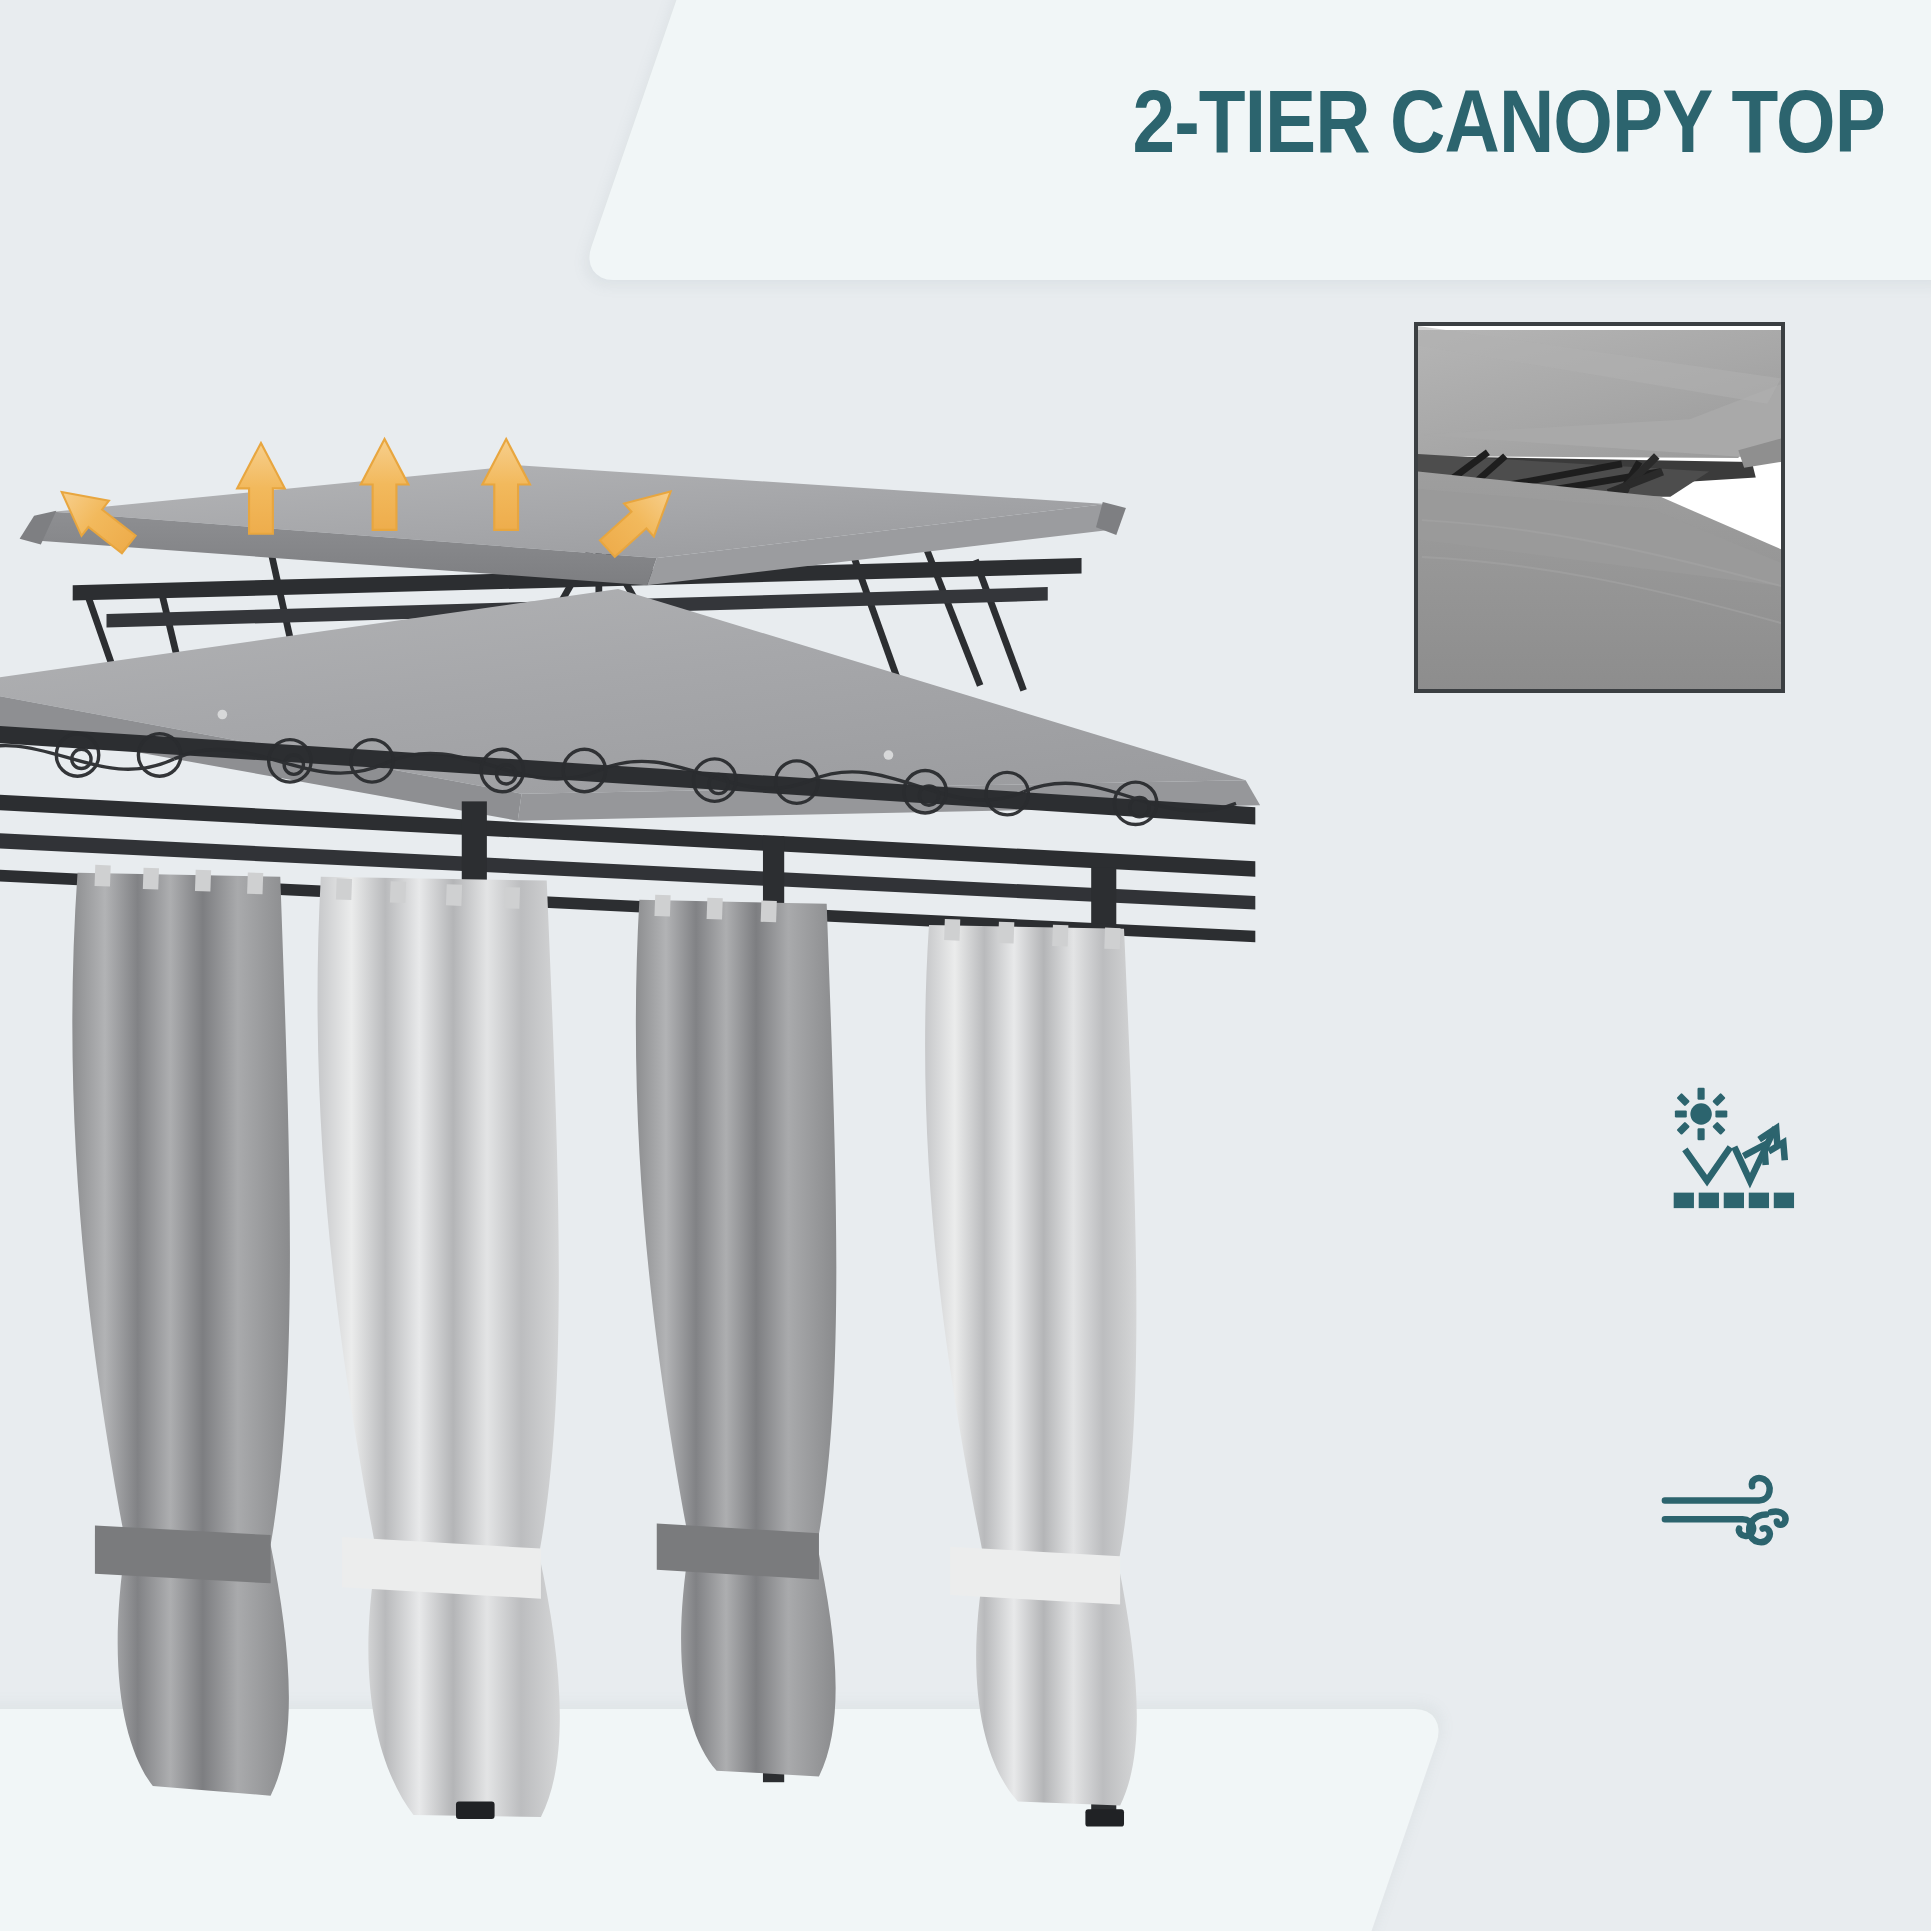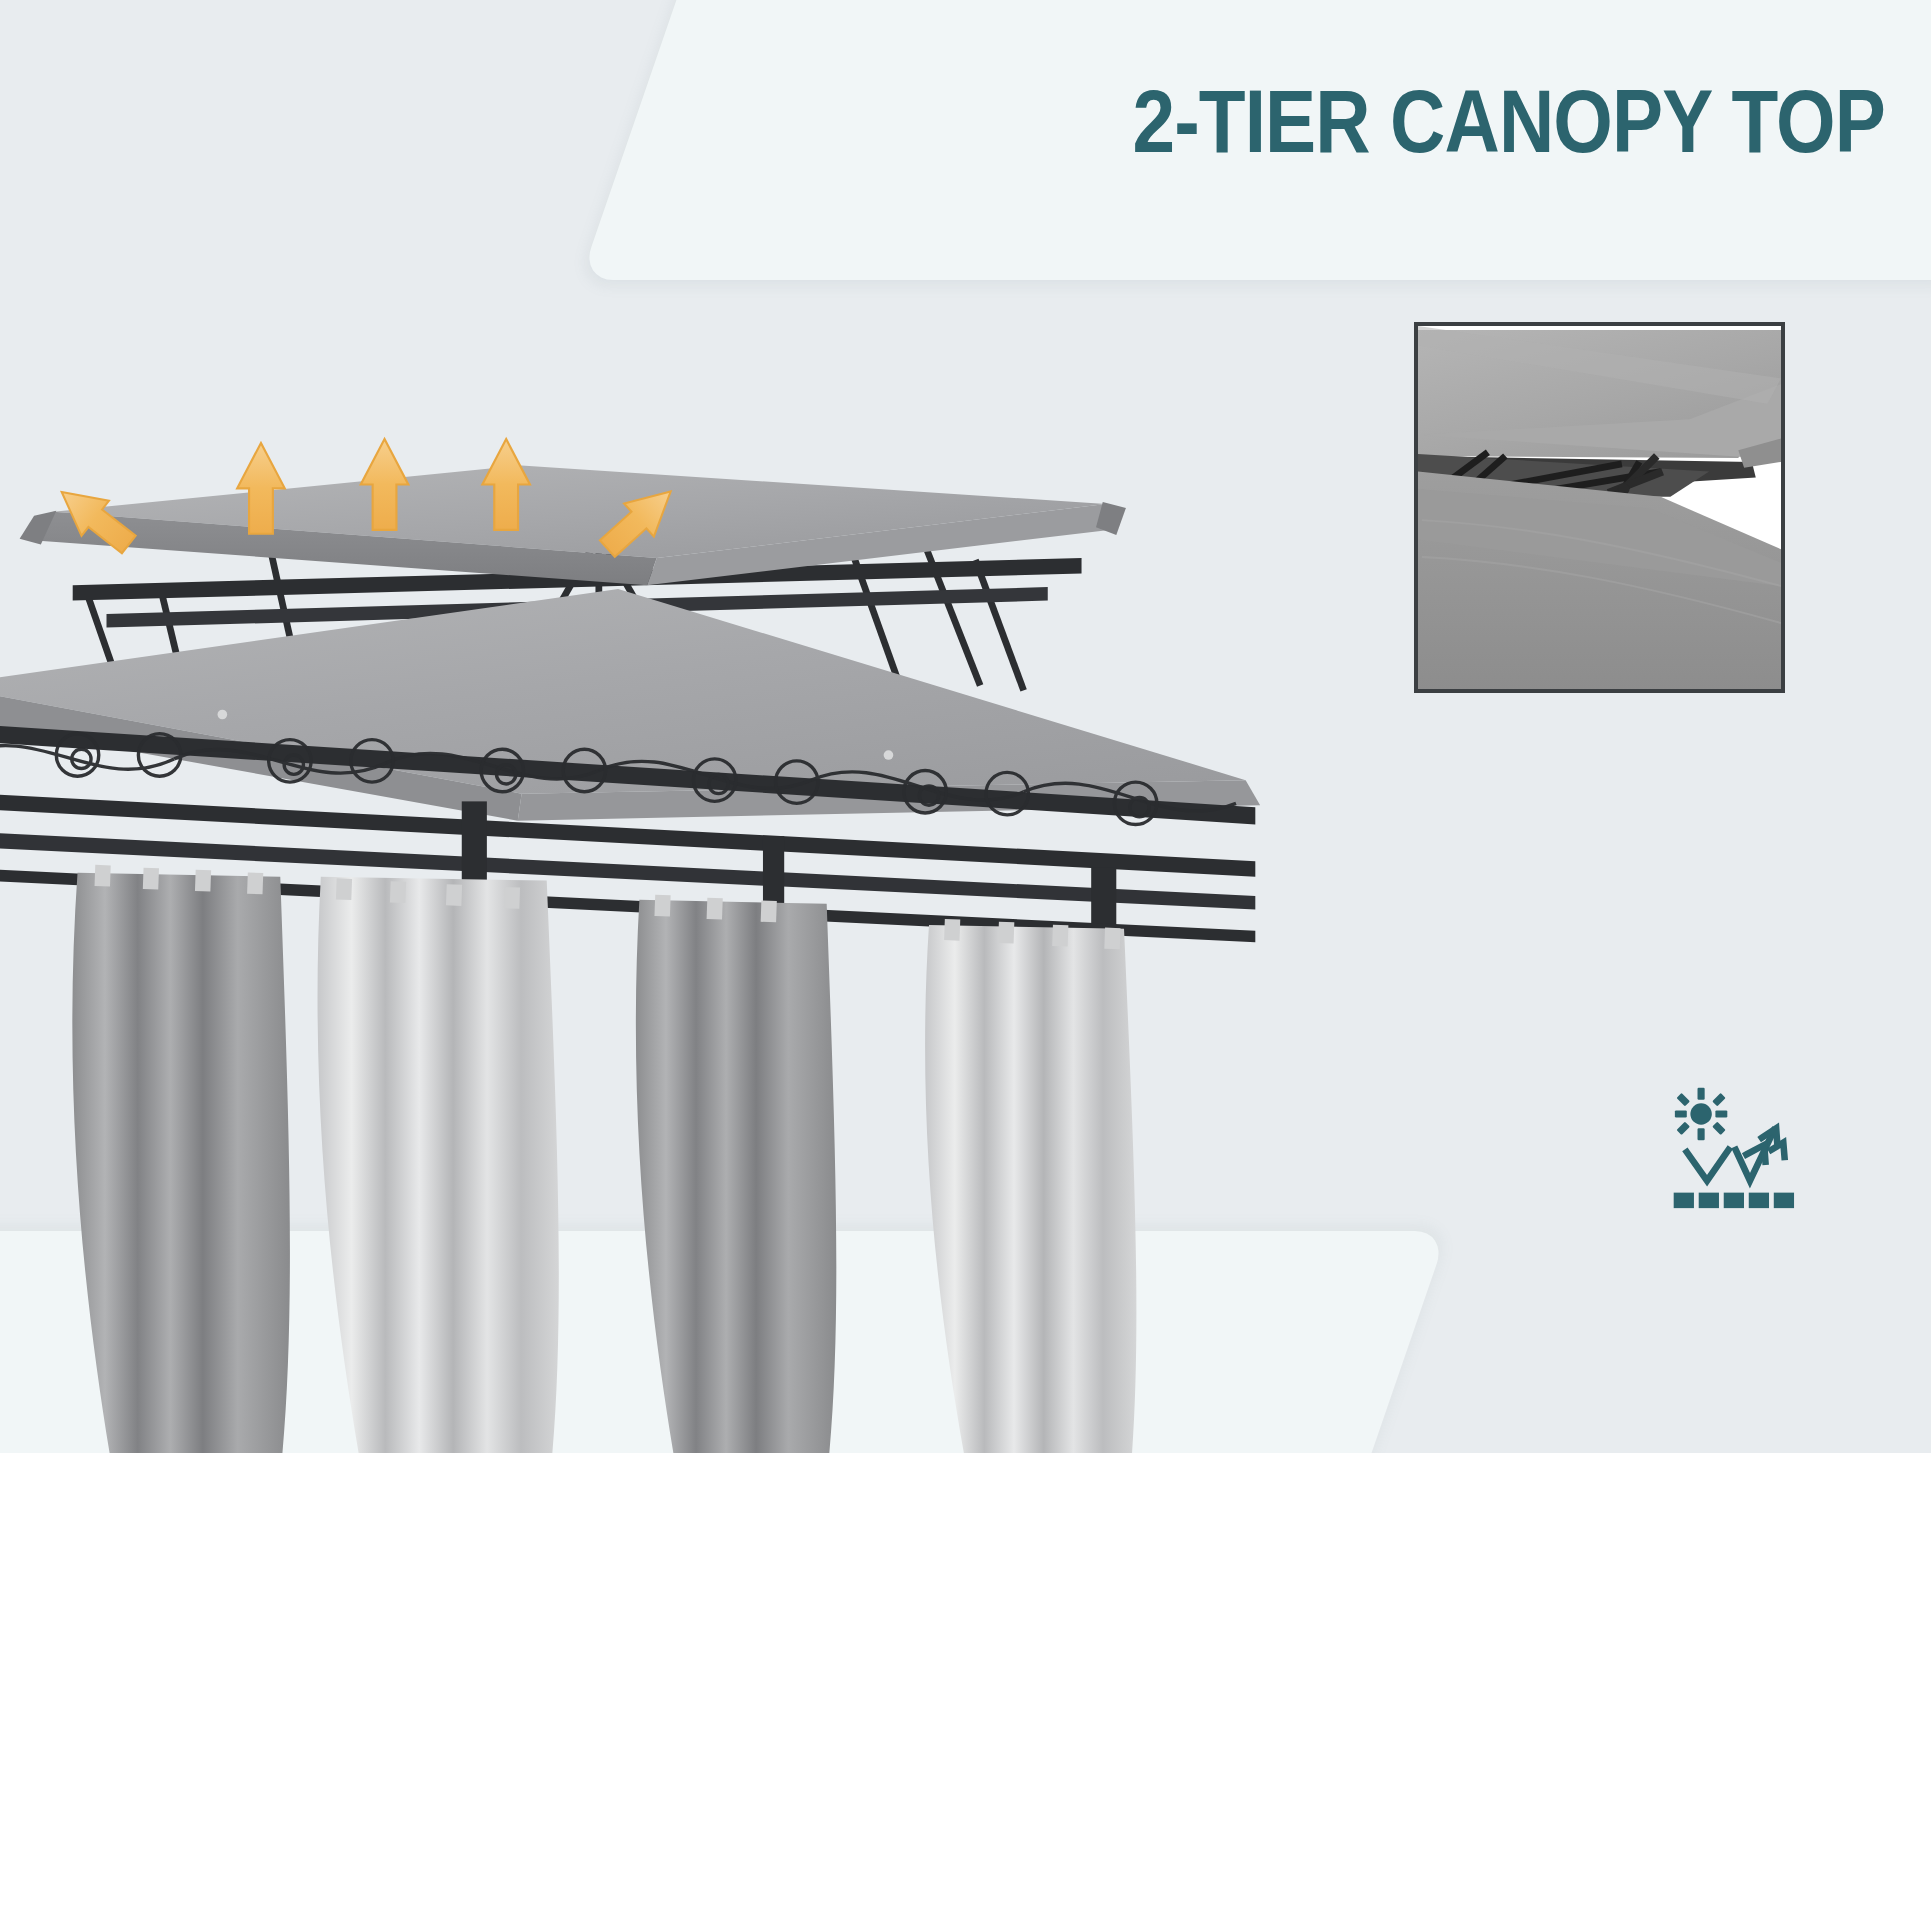--- a/index.html
+++ b/index.html
@@ -3,21 +3,21 @@
 <meta charset="utf-8">
 <style>
   html, body {
     margin: 0;
     padding: 0;
     background: #ffffff;
   }
   #stage {
     position: relative;
     width: 1931px;
-    height: 1453px;
+    height: 1931px;
     overflow: hidden;
     background: #e8ecef;
     font-family: "Liberation Sans", sans-serif;
   }
 
   
   .banner-top {
     position: absolute;
     top: -58px;
     right: -39px;

